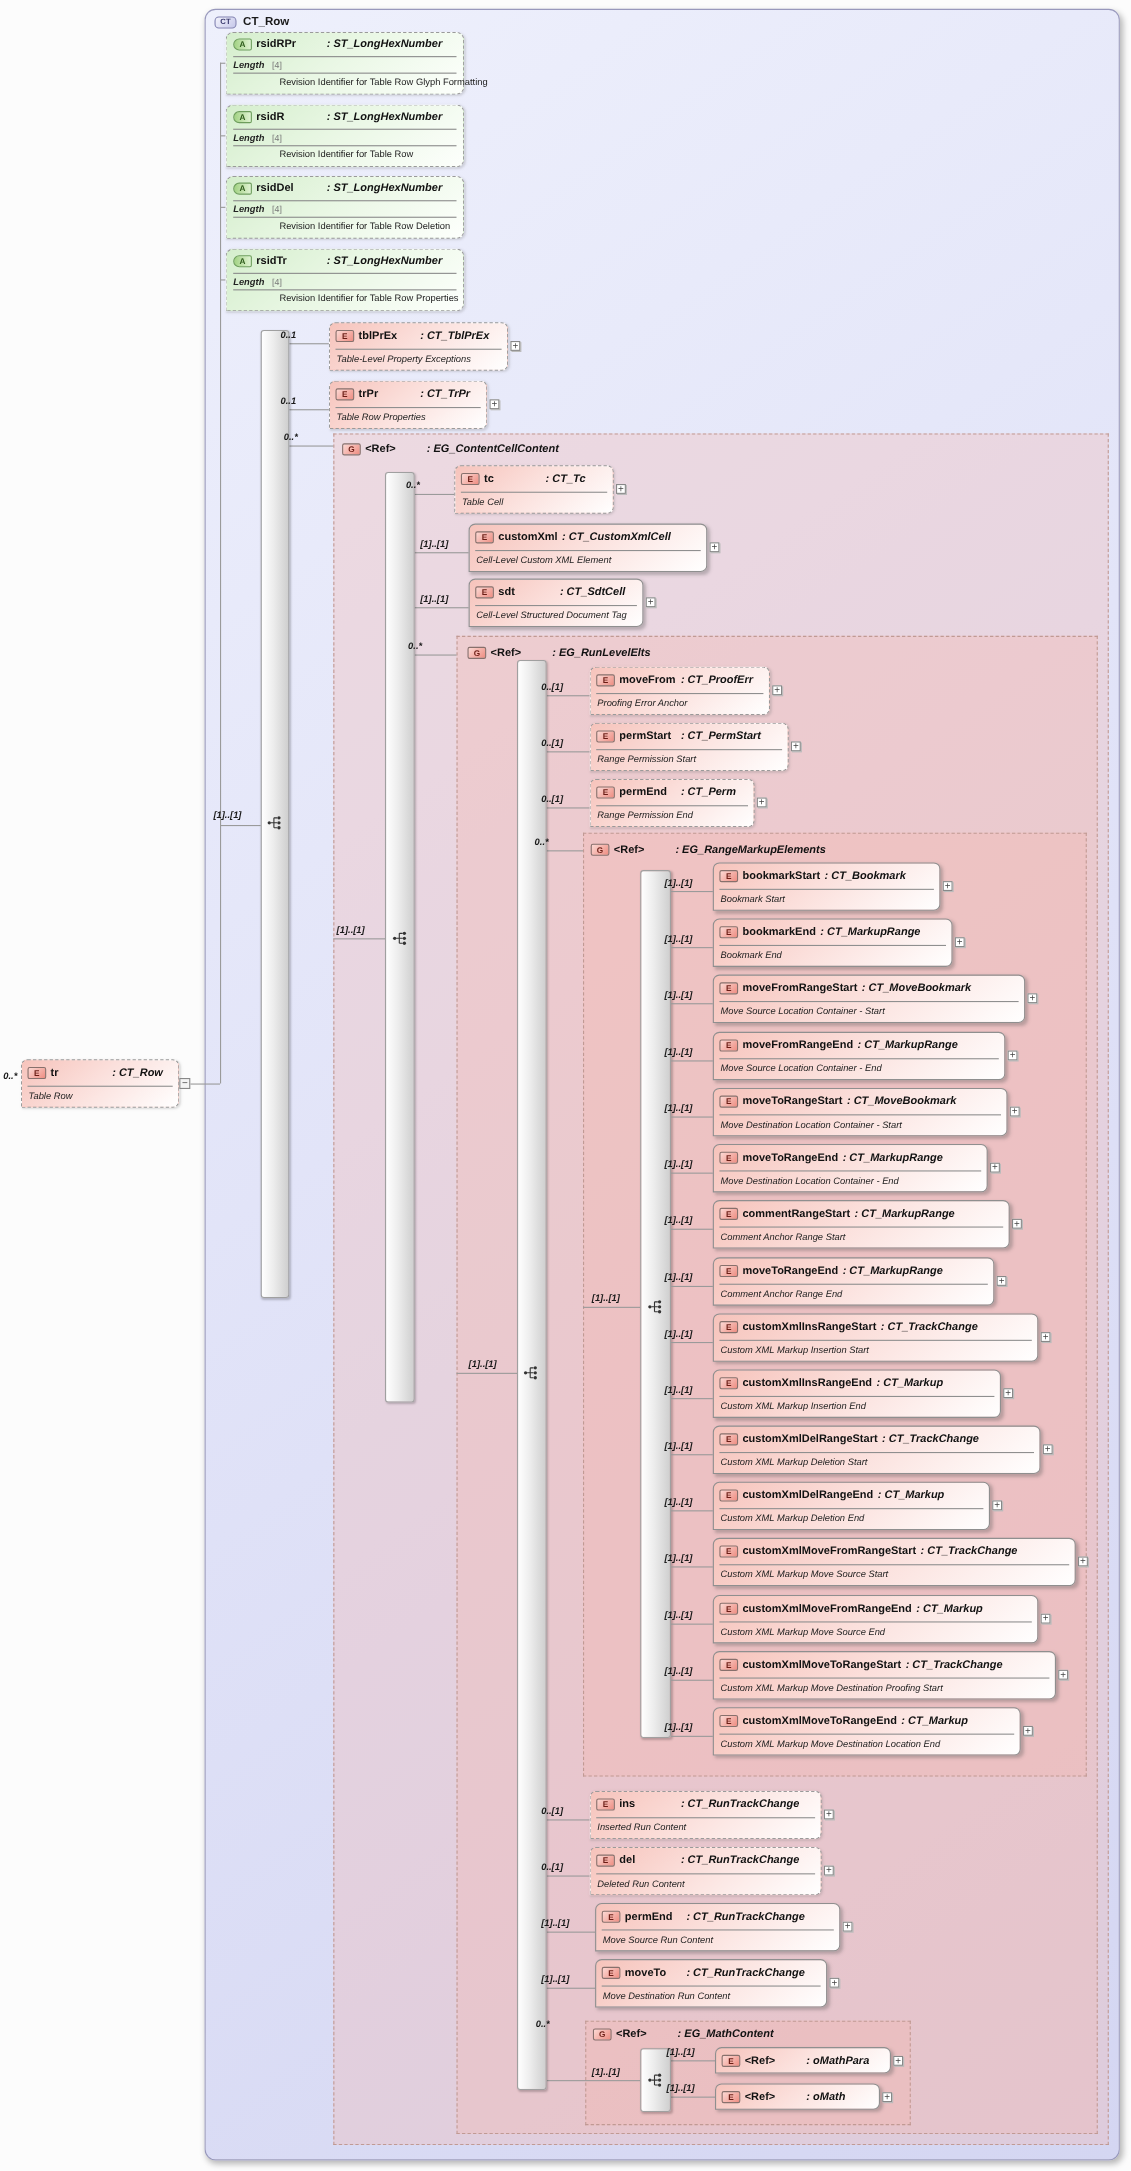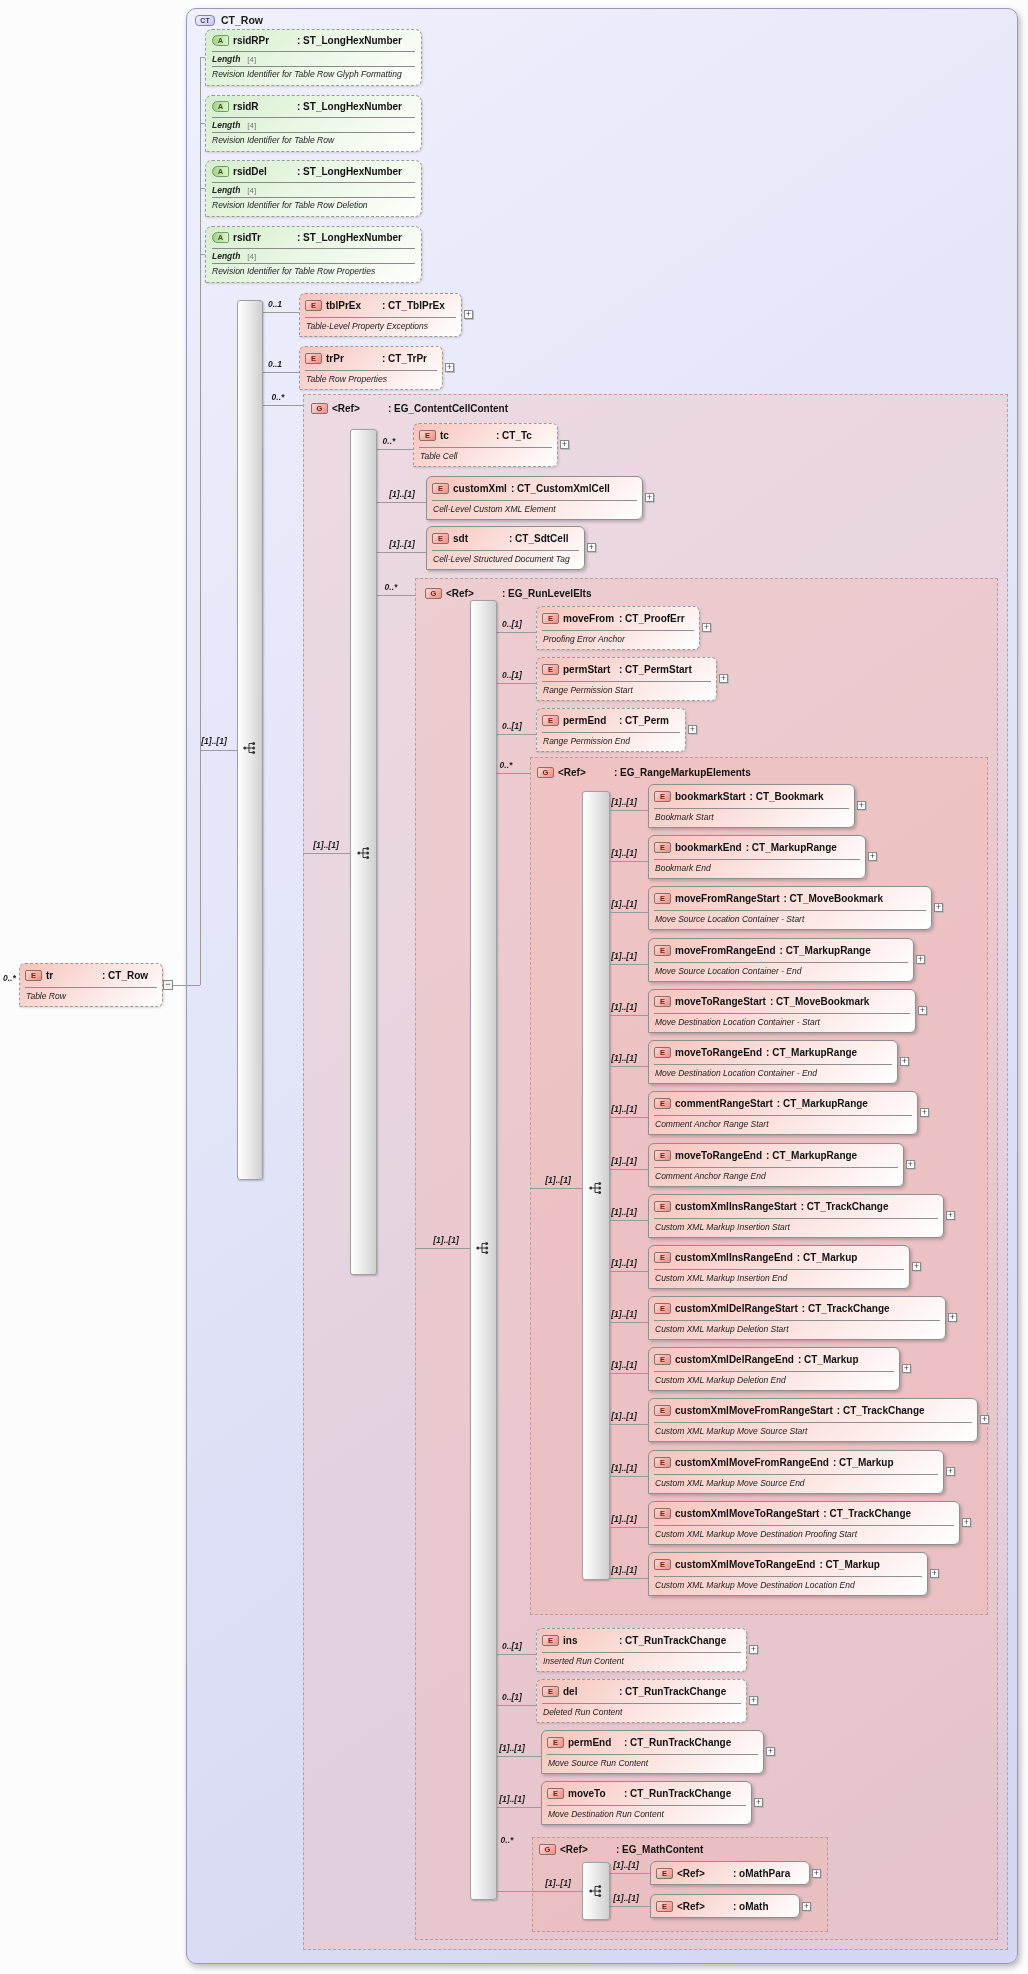--- a/index.html
+++ b/index.html
@@ -26,42 +26,42 @@
   
   .ebox{position:absolute;height:44px;box-sizing:border-box;border:1px solid #8f8f8f;
         border-radius:6px 6px 6px 0;background:linear-gradient(140deg,#f6c3bb 0%,#fbdfdb 45%,#ffffff 100%);
         box-shadow:2px 2px 3px rgba(90,90,90,.35);}
   .ebox.dashed{border-style:dashed;border-color:#9a9a9a;box-shadow:1px 1px 2px rgba(120,120,120,.25);}
   .ebox.noann{height:24px;}
   .ebox.noann .ehead{border-bottom:none;}
   .ehead{height:23px;margin:0 5px;display:flex;align-items:center;gap:4px;
          border-bottom:1px solid #8f8f8f;white-space:nowrap;overflow:visible;}
   .nm{font-weight:bold;font-size:10px;color:#111;min-width:52px;display:inline-block;}
-  .tp{font-weight:bold;font-size:10px;color:#111;}
+  .tp{font-weight:bold;font-size:10px;color:#111;font-style:italic;}
   .eann{padding:3px 6px 0 6px;font-style:italic;font-size:8.5px;color:#222;white-space:nowrap;}
   .abox{position:absolute;width:217px;height:57px;box-sizing:border-box;border:1px dashed #9a9a9a;
         border-radius:7px 7px 7px 0;background:linear-gradient(140deg,#d5eecd 0%,#e9f7e4 45%,#fdfffc 100%);
         box-shadow:1px 1px 2px rgba(120,120,120,.25);}
   .ahead{height:21px;margin:0 6px;display:flex;align-items:center;gap:4px;border-bottom:1px solid #8a8a8a;white-space:nowrap;}
   .anm{font-weight:bold;font-size:10px;color:#111;min-width:60px;display:inline-block;}
   .afacet{height:14px;margin:0 6px;display:flex;align-items:center;gap:7px;border-bottom:1px solid #8a8a8a;}
   .fname{font:italic bold 8.5px "Liberation Sans",sans-serif;color:#222;}
   .fval{font-size:8px;color:#777;}
-  .aann{padding:2px 6px 0 6px;font-style:italic;font-size:8.5px;color:#222;white-space:nowrap;}
+  .aann{padding:2px 6px 0 6px;font-size:8.5px;color:#222;white-space:nowrap;margin-left:42px;}
   
   .sbar{position:absolute;width:26px;box-sizing:border-box;border:1px solid #a0a0a0;border-radius:3px;
         background:linear-gradient(90deg,#ffffff 0%,#ececec 45%,#cfcfcf 100%);
         box-shadow:1px 1px 2px rgba(0,0,0,.22);}
   .glyph{position:absolute;width:16px;height:16px;}
   
   .hl{position:absolute;height:0;border-top:1px solid #9a9a9a;}
   .vl{position:absolute;width:0;border-left:1px solid #9a9a9a;}
   
   .card{position:absolute;font:italic bold 8.5px "Liberation Sans",sans-serif;color:#1a1a1a;
-        text-align:center;white-space:nowrap;}
+        text-align:left;white-space:nowrap;}
   
   .plus{position:absolute;right:-12px;top:16px;width:9px;height:9px;box-sizing:border-box;
         background:#fff;border:1px solid #888;box-shadow:1px 1px 0 #bbb;
         font-size:9px;line-height:6px;text-align:center;color:#444;cursor:pointer;}
   .plus.mid{top:7px;}
   .sq{position:absolute;width:10px;height:10px;box-sizing:border-box;background:#f4f4f4;border:1px solid #888;
       font-size:9px;line-height:7px;text-align:center;color:#444;cursor:pointer;}
 </style>
 </head>
 <body>

